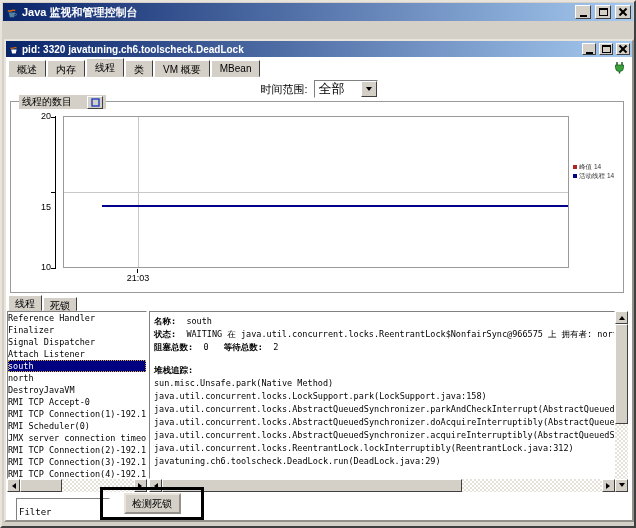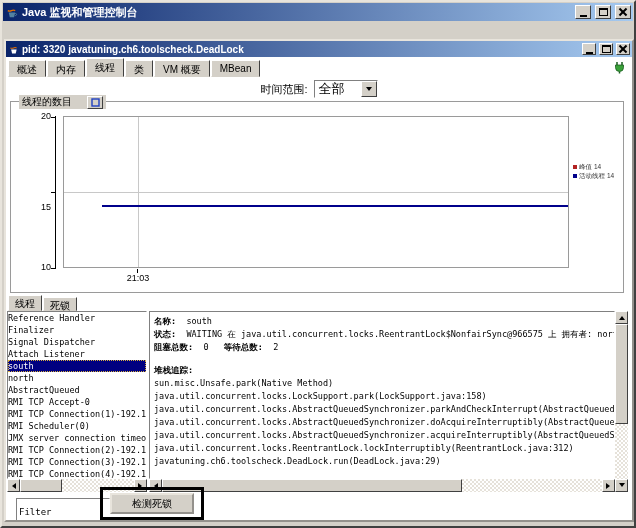--- a/index.html
+++ b/index.html
@@ -109,21 +109,21 @@
   .arr.right { border-left:4px solid #000; margin-left:2px; }
   .arr.up    { border-bottom:4px solid #000; margin-bottom:2px; }
   .arr.down  { border-top:4px solid #000; margin-top:2px; }
 
   
   .filter-input { position:absolute; left:10px; top:441px; width:94px; height:28px;
     border:1px solid; border-color:#808080 #fff #fff #808080; background:#fff;
     font-family:"DejaVu Sans Mono", monospace; font-size:9px; padding:0 2px; }
   .annotate-box { position:absolute; left:94px; top:430px; width:104px; height:33px;
     border:3px solid #000; display:flex; align-items:center; justify-content:center; background:transparent; }
-  .detect-btn { width:84px; height:21px; border:2px outset #e8e4dc; background:#d4d0c8;
+  .detect-btn { width:57px; height:21px; border:2px outset #e8e4dc; background:#d4d0c8;
     font-size:10px; font-family:"Liberation Sans", sans-serif; }
 </style>
 </head>
 <body>
 
 <div id="desktop">
 
   <div class="titlebar">
     <svg width="13" height="13" viewBox="0 0 14 14">
       <path d="M3 5c4 2 4-2 8 0" stroke="#e76f00" stroke-width="1.3" fill="none"></path>
@@ -240,21 +240,21 @@
         <span class="btab">死锁</span>
       </div>
 
       <div class="thread-list">
         <div class="row">Reference Handler</div>
         <div class="row">Finalizer</div>
         <div class="row">Signal Dispatcher</div>
         <div class="row">Attach Listener</div>
         <div class="row sel">south</div>
         <div class="row">north</div>
-        <div class="row">AbstractQueued</div>
+        <div class="row">DestroyJavaVM</div>
         <div class="row">RMI TCP Accept-0</div>
         <div class="row">RMI TCP Connection(1)-192.168.</div>
         <div class="row">RMI Scheduler(0)</div>
         <div class="row">JMX server connection timeout</div>
         <div class="row">RMI TCP Connection(2)-192.168.</div>
         <div class="row">RMI TCP Connection(3)-192.168.</div>
         <div class="row">RMI TCP Connection(4)-192.168.</div>
       </div>
 
       <div class="hscroll" style="left:1px; top:422px; width:140px;">

